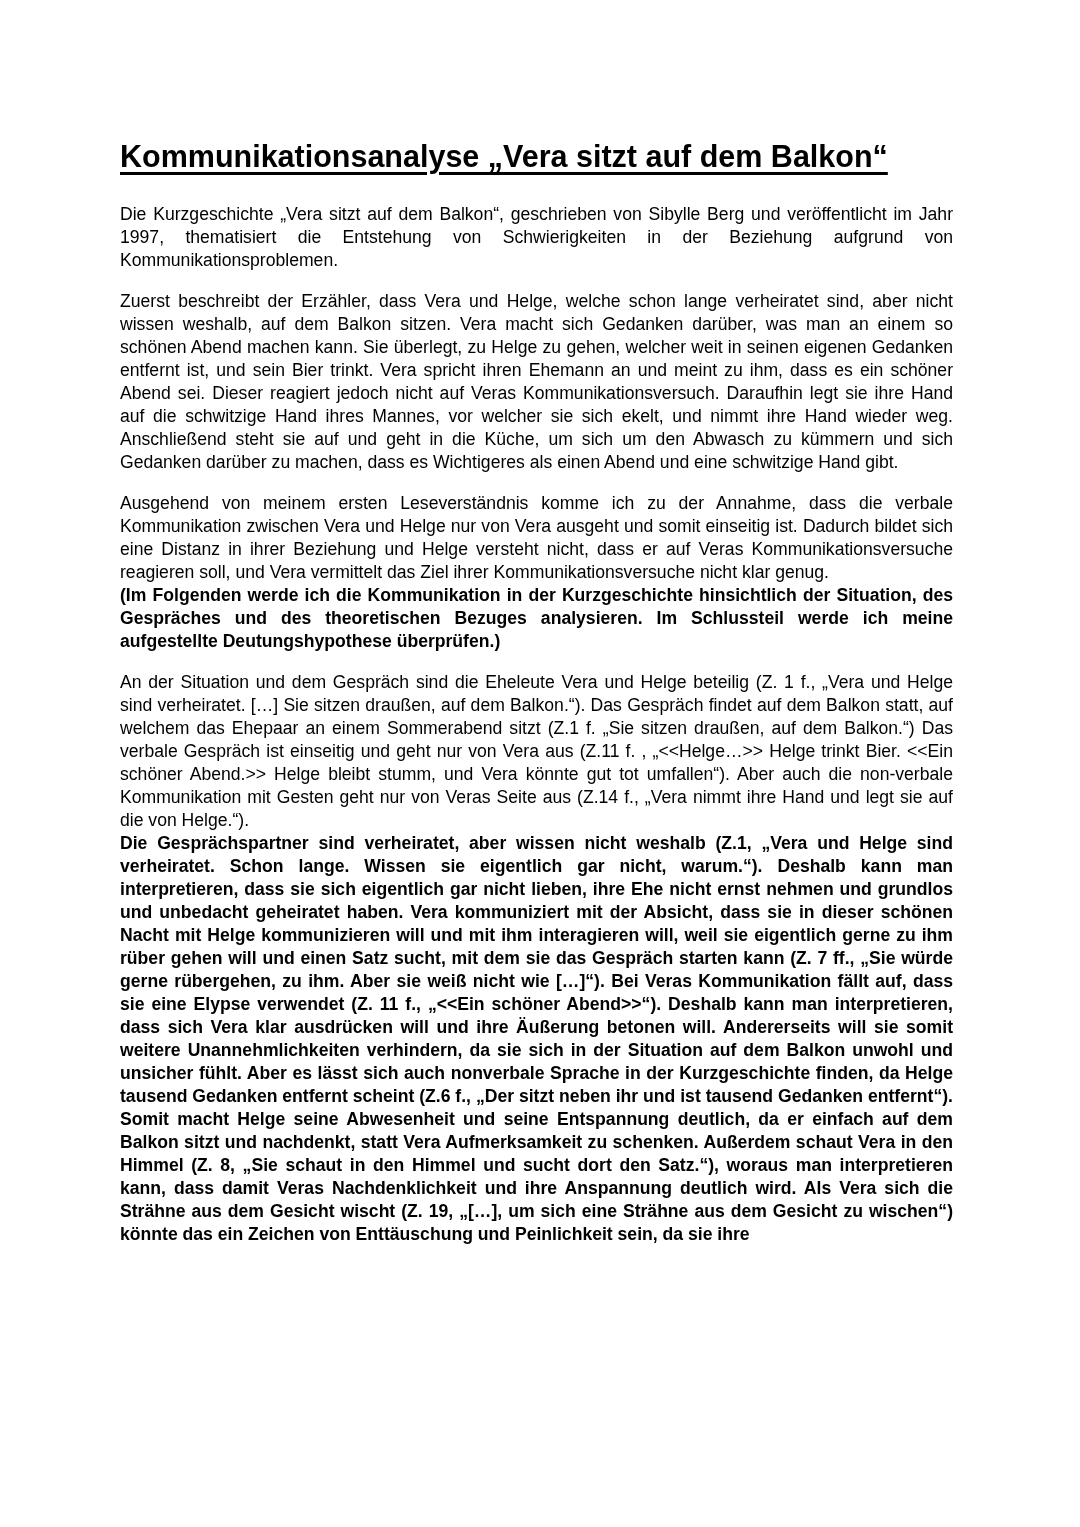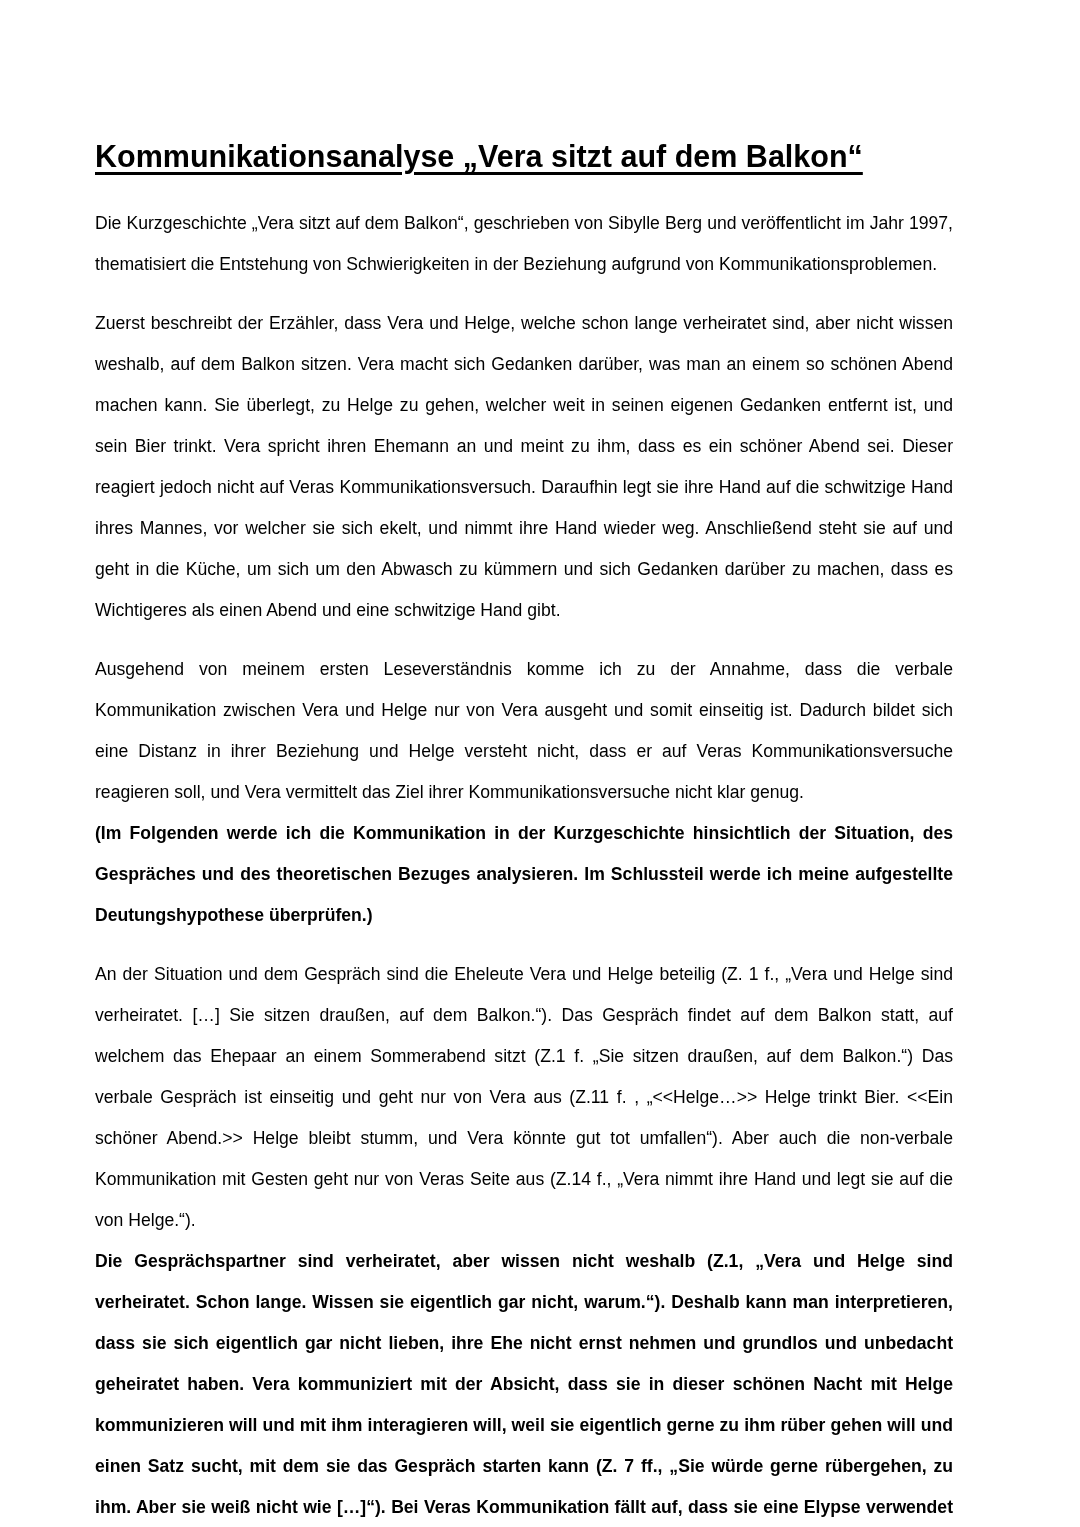--- a/index.html
+++ b/index.html
@@ -14,40 +14,40 @@
     font-family: "Liberation Sans", sans-serif;
     color: #000000;
     overflow: hidden;
   }
   .page {
     position: relative;
     width: 1080px;
     height: 1527px;
     background: #ffffff;
     box-sizing: border-box;
-    padding: 128px 127px 0 95px;
+    padding: 128px 127px 0 120px;
   }
   .doc-title {
     font-size: 30.5px;
     font-weight: bold;
     line-height: 57px;
     text-align: justify;
     text-align-last: left;
     margin: 0 0 18px 0;
     letter-spacing: 0px;
     word-spacing: 0px;
   }
   .doc-title .title-underline {
     text-decoration: underline;
     text-decoration-thickness: 2.5px;
     text-underline-offset: 5px;
   }
   .body-block {
     font-size: 17.6px;
-    line-height: 41px;
+    line-height: 23px;
     text-align: justify;
     text-align-last: left;
     margin: 0;
     hyphens: none;
     -webkit-hyphens: none;
   }
   .spacer-md { height: 18px; }
   .tight { margin: 0; font-weight: bold; }
 </style>
 </head>

